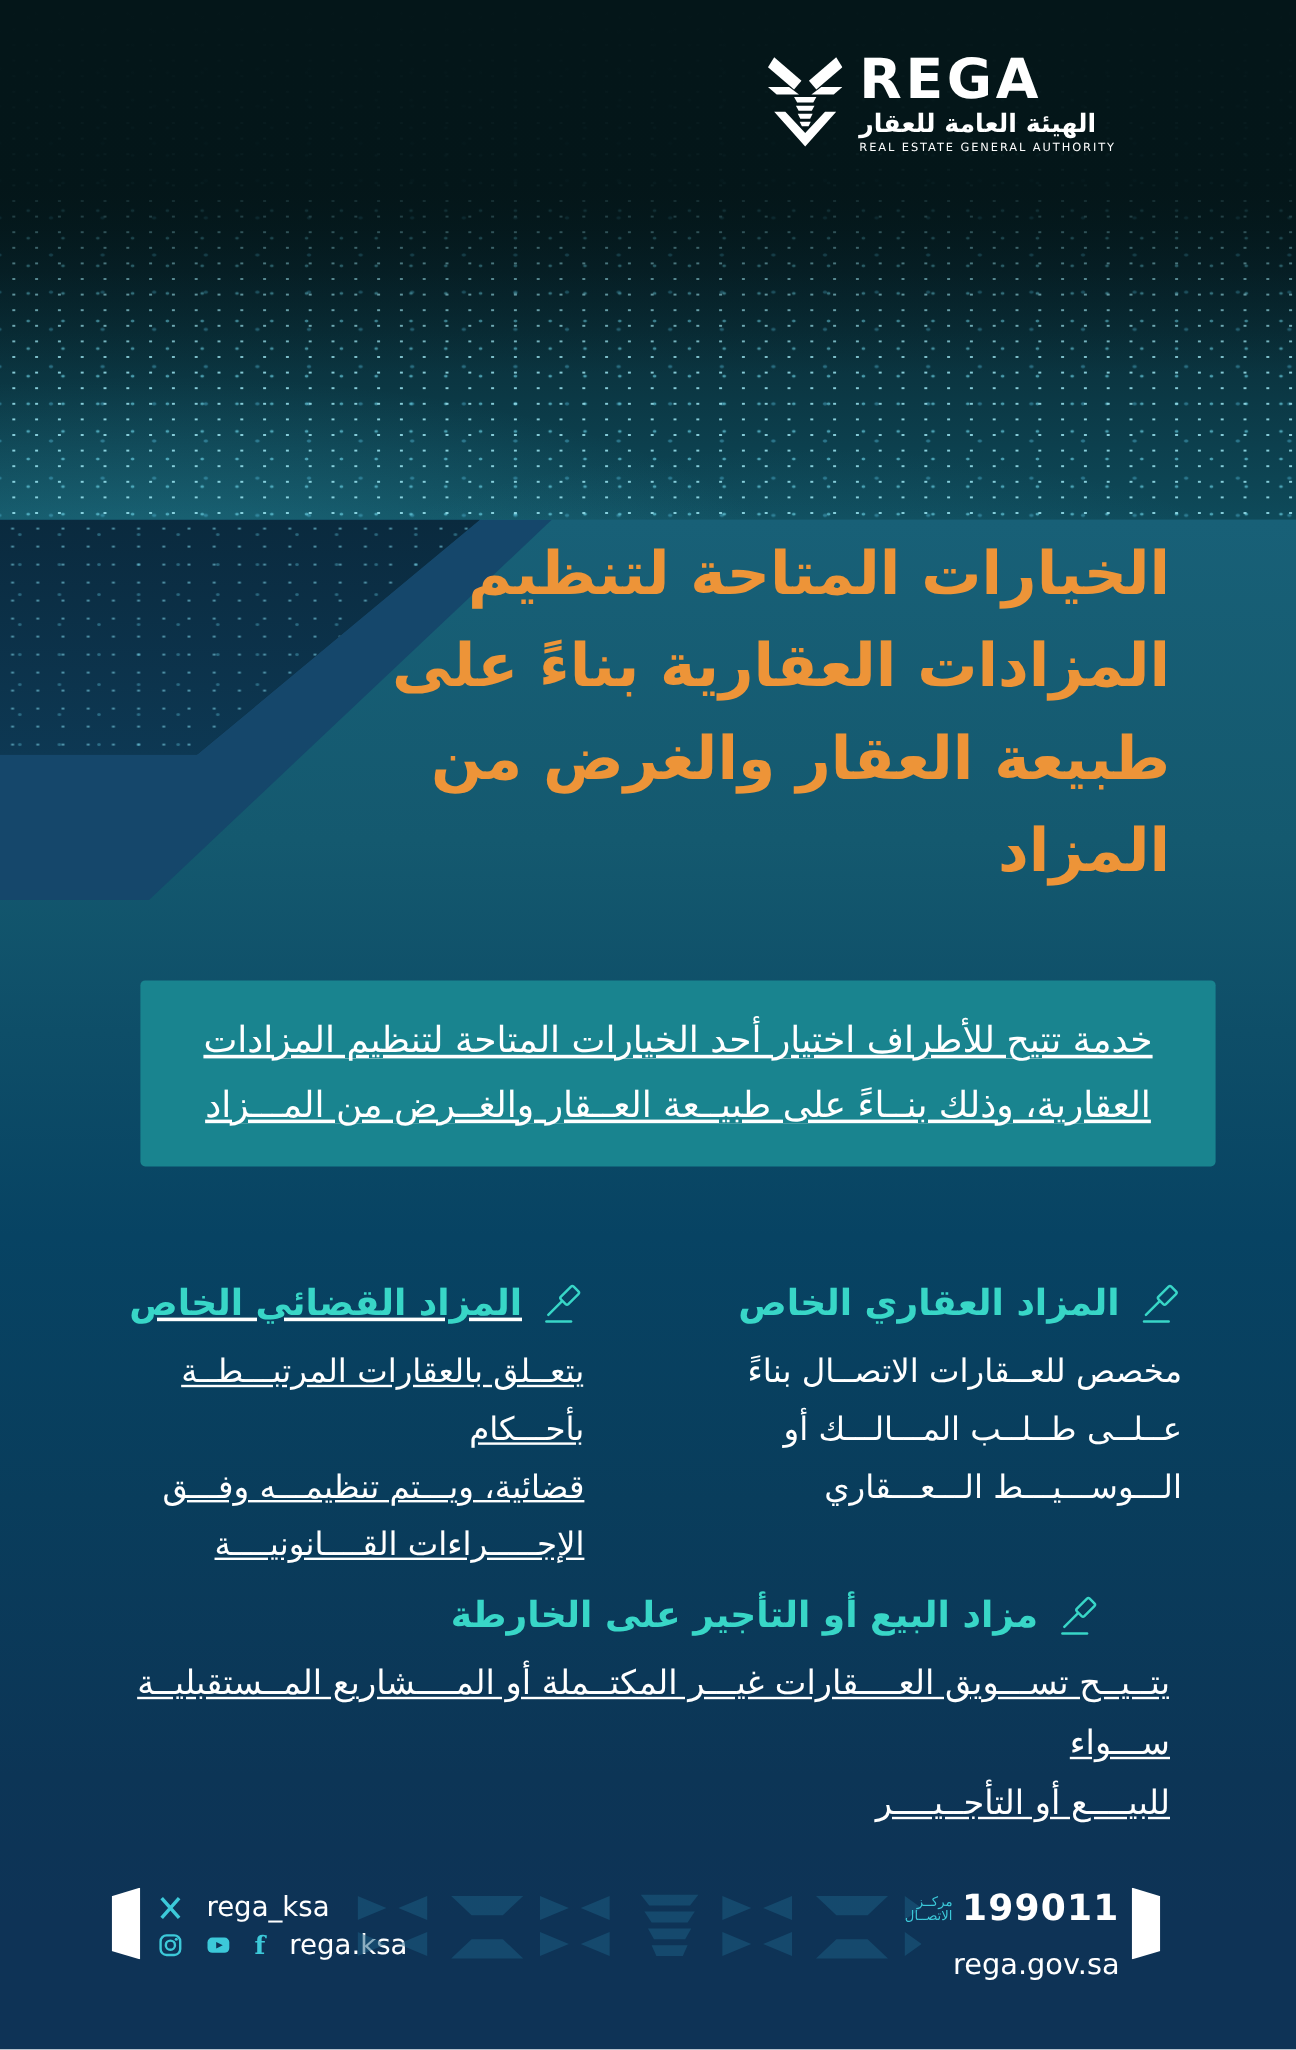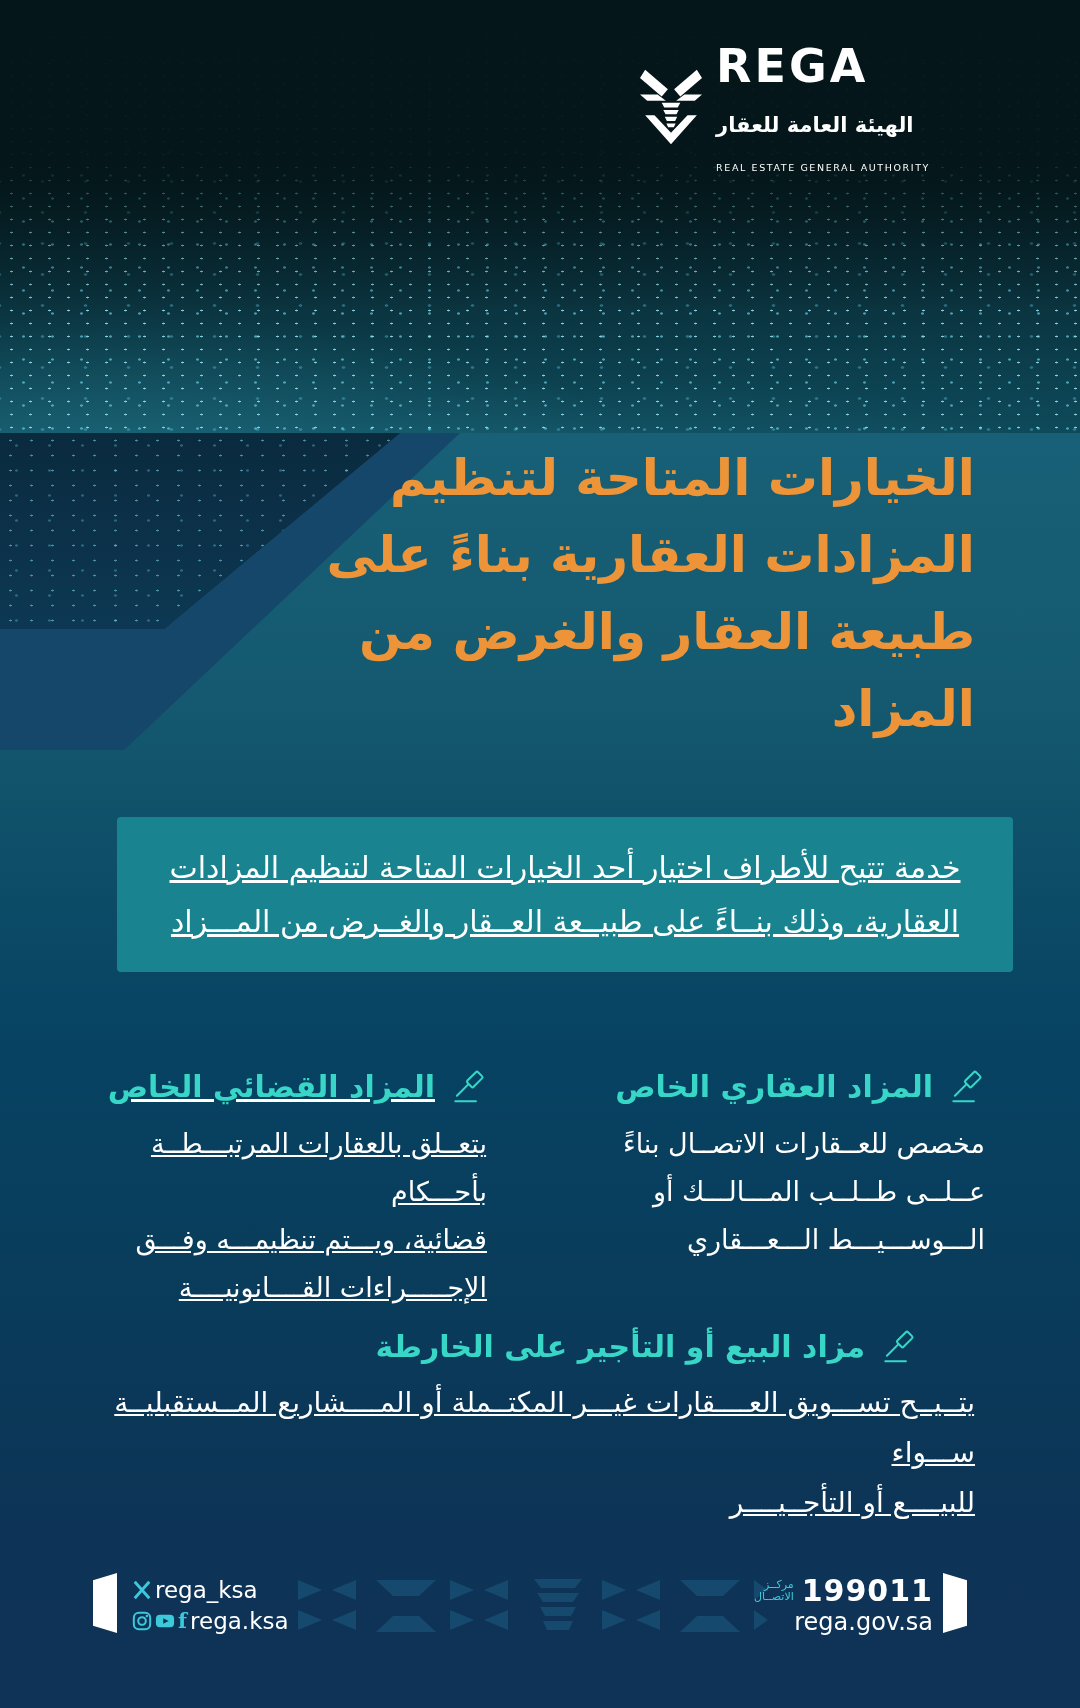--- a/index.html
+++ b/index.html
@@ -32,21 +32,21 @@
     background-color:#0B2C41;
     background-image:
       radial-gradient(rgba(130,220,240,.55) 1px, transparent 1.7px),
       radial-gradient(rgba(90,190,215,.4) 1px, transparent 2px),
       linear-gradient(180deg,#0A2A3E,#0D3853);
     background-size:21px 15px,33px 25px,100% 100%;
     clip-path:polygon(0 0,100% 0,41% 100%,0 100%);}
 
   
   .logo{position:absolute;top:44px;right:150px;display:flex;align-items:center;gap:14px;color:#fff;}
-  .logo-text{display:flex;flex-direction:column;align-items:flex-start;gap:22px;}
+  .logo-text{display:flex;flex-direction:column;align-items:flex-start;}
   .logo-word{font-size:46px;font-weight:bold;letter-spacing:3px;line-height:44px;}
   .logo-ar{font-size:21px;font-weight:bold;direction:rtl;line-height:26px;margin-top:2px;}
   .logo-en{font-size:9.5px;letter-spacing:1.6px;margin-top:2px;}
 
   
   .title{position:absolute;top:440px;right:105px;width:720px;text-align:right;direction:rtl;
     color:#ED9438;font-weight:bold;font-size:50px;line-height:77px;}
 
   
   .intro-box{position:absolute;left:117px;top:817px;width:896px;height:155px;border-radius:4px;
@@ -63,30 +63,30 @@
   .sec-b{top:1068px;right:593px;width:400px;text-decoration:underline;}
   .sec-c{top:1328px;right:105px;width:880px;}
   .sec-c .sec-head{margin-right:58px;}
   .sec-c .sec-body{font-size:28px;line-height:50px;margin-top:12px;text-decoration:underline;}
 
   
   .f-shape{position:absolute;width:24px;height:60px;background:#fff;}
   .f-shape-left{left:93px;top:1573px;clip-path:polygon(0 12%,100% 0,100% 100%,0 88%);}
   .f-shape-right{left:943px;top:1573px;clip-path:polygon(0 0,100% 12%,100% 88%,0 100%);}
   .f-social{position:absolute;left:132px;top:1576px;color:#fff;}
-  .f-row{display:flex;align-items:center;gap:3px;height:28px;}
+  .f-row{display:flex;align-items:center;gap:20px;height:28px;}
   .f-row + .f-row{margin-top:3px;}
   .f-handle{font-size:23px;line-height:26px;}
   .f-icon{width:20px;height:20px;display:inline-block;}
   .fb-f{color:#3CC9D9;font-size:21px;font-weight:bold;line-height:20px;font-family:"DejaVu Serif",serif;}
   .f-contact{position:absolute;right:147px;top:1576px;text-align:right;color:#fff;}
   .f-phone-row{display:flex;align-items:center;justify-content:flex-end;gap:8px;}
   .cc-label{color:#3CC9D9;font-size:11px;line-height:12px;text-align:right;direction:rtl;}
   .f-phone{font-size:30px;font-weight:bold;letter-spacing:1px;line-height:30px;}
-  .f-site{font-size:24px;line-height:28px;margin-top:2px;}
+  .f-site{font-size:24px;line-height:28px;margin-top:17px;}
   .f-pattern{position:absolute;left:298px;top:1574px;opacity:.5;}
 </style>
 </head>
 <body>
 
 <div class="poster">
 
   <div class="hero"></div>
   <div class="cut-navy"></div>
   <div class="cut-photo"></div>

